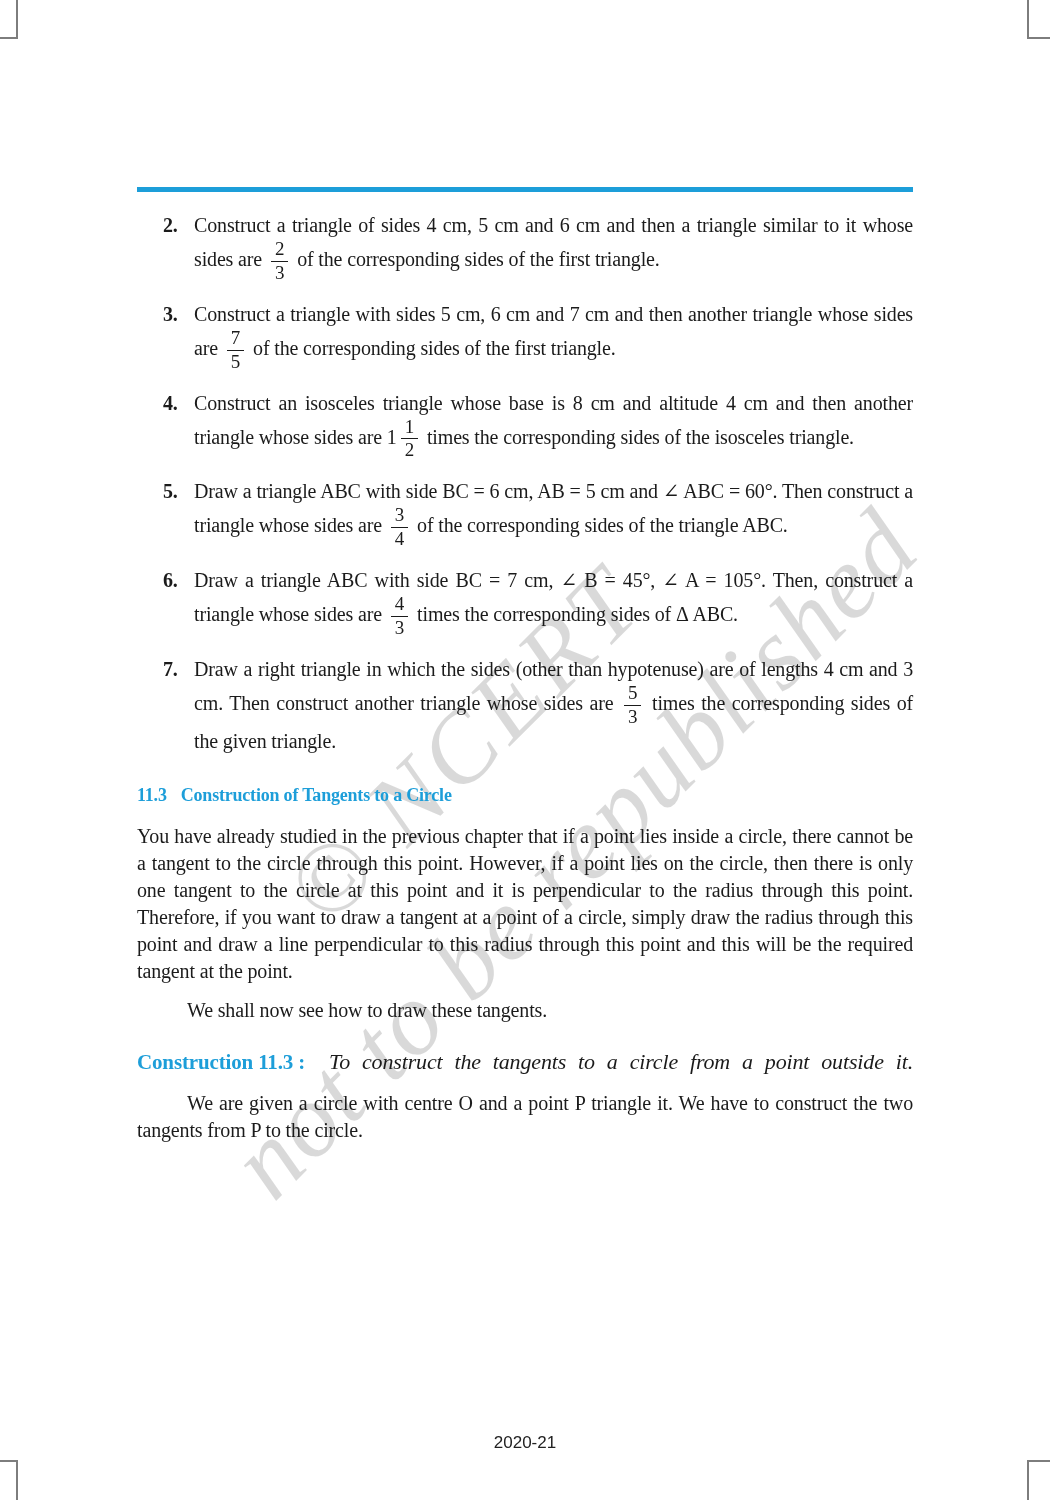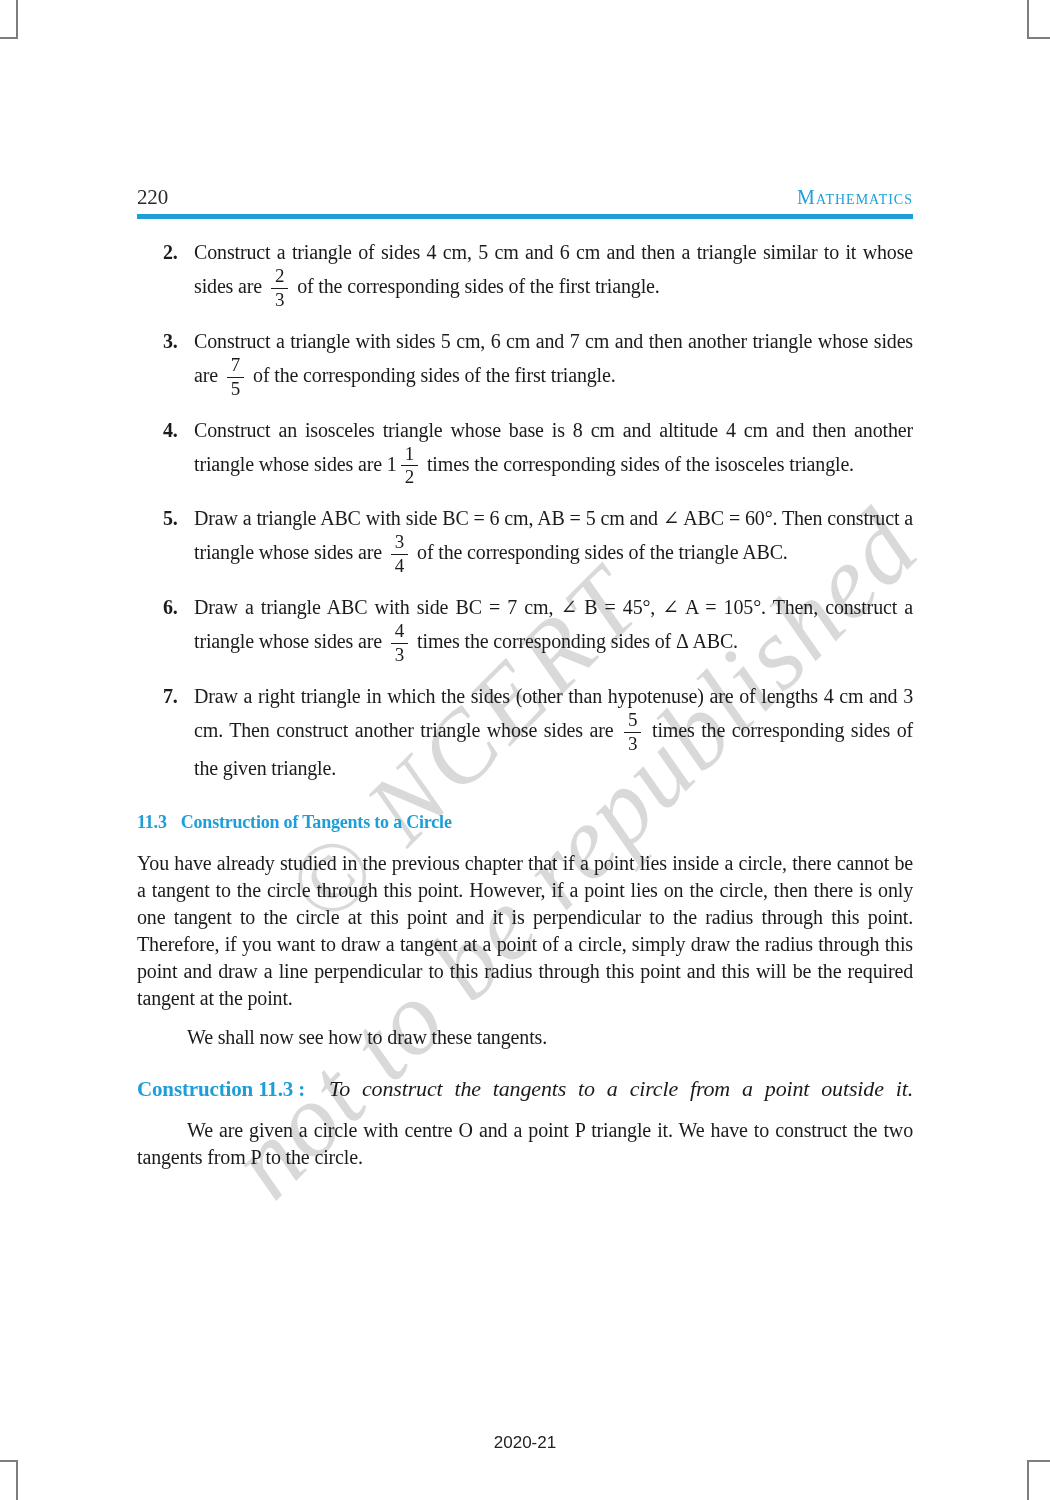--- a/index.html
+++ b/index.html
@@ -122,24 +122,20 @@
   <div class="crop br-v"></div>
   <div class="crop br-h"></div>
 
   <div class="watermark">
     <div class="wm-line wm1">© NCERT</div>
     <div class="wm-line wm2">not to be republished</div>
   </div>
 
   <div class="content">
 
-    <div class="pg-header">
-      <span class="pg-num">220</span>
-      <span class="run-title">Mathematics</span>
-    </div>
     <div class="rule"></div>
 
     <div class="exercise-list" id="exercise-list">
         <div class="ex-row">
           <span class="ex-num">2.</span>
           <div class="ex-body">Construct a triangle of sides 4 cm, 5 cm and 6 cm and then a triangle similar to it whose sides are <span class="frac">
               <span class="fnum">2</span>
               <span class="fden">3</span>
             </span> of the corresponding sides of the first triangle.</div>
         </div>

